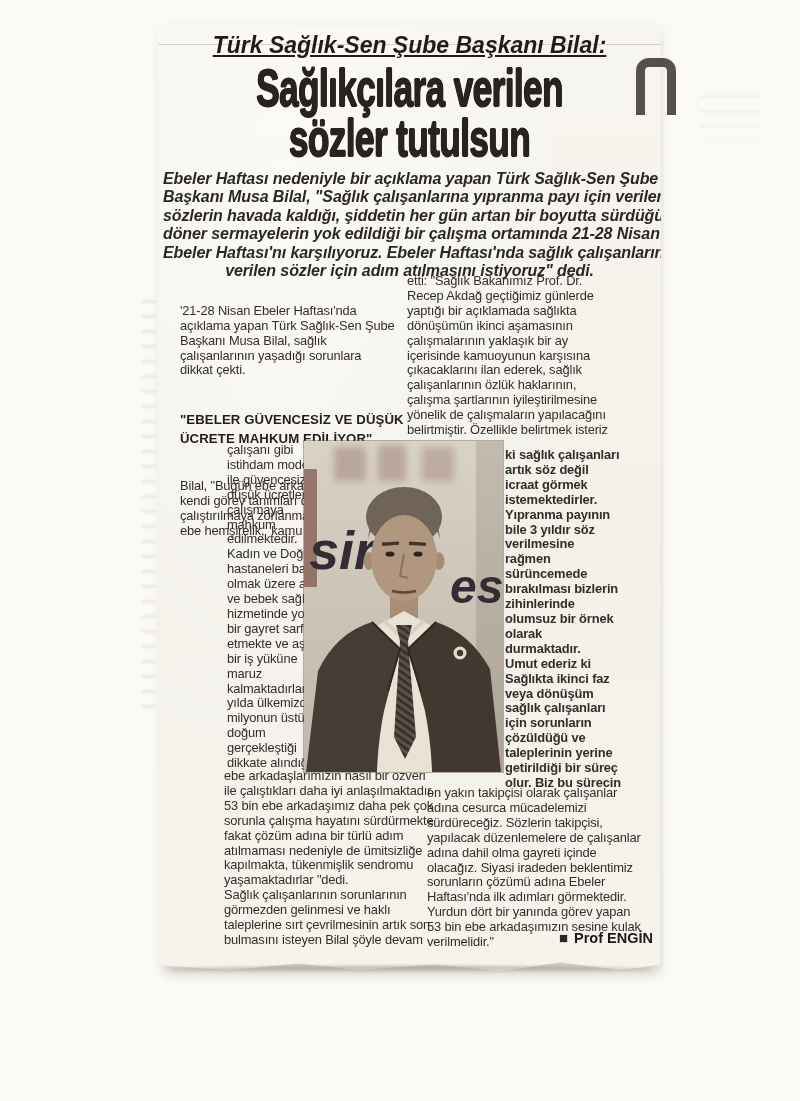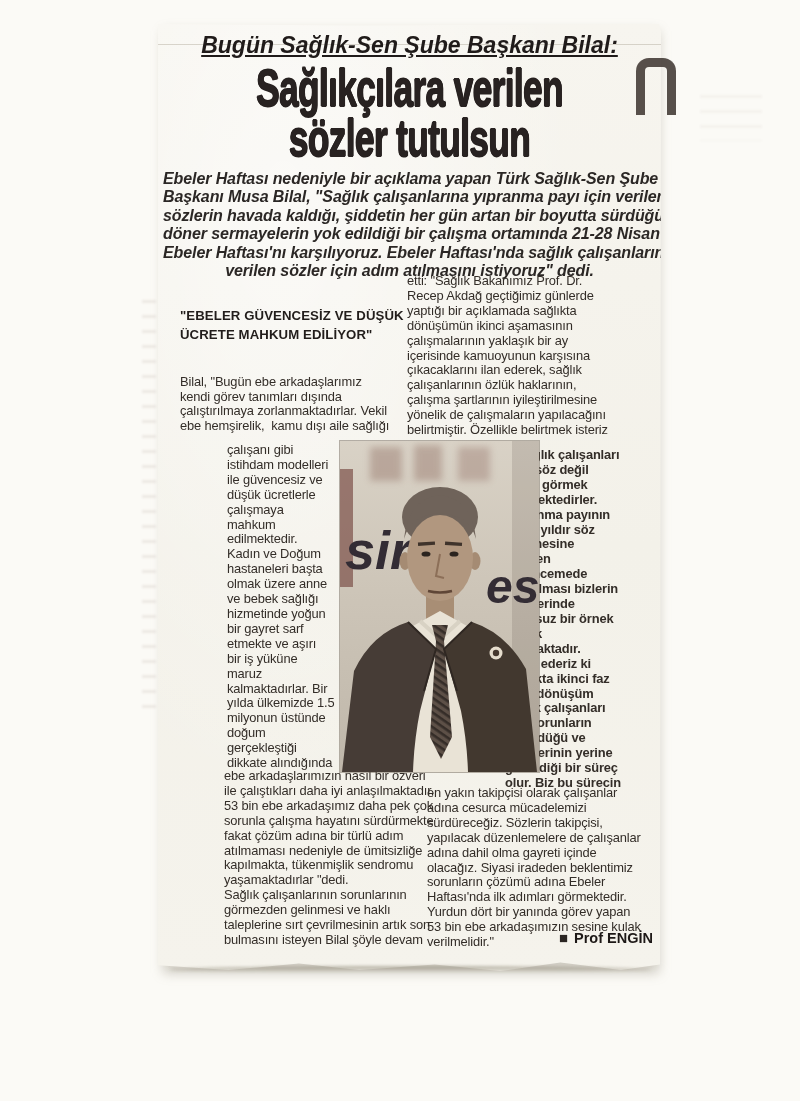--- a/index.html
+++ b/index.html
@@ -50,21 +50,20 @@
   .b4{left:249px;top:250px;}
   .b5{left:347px;top:424px;font-weight:bold;}
   .b6{left:249px;top:762px;margin-left:20px;}
   .subhead{
     font-weight:bold;font-size:13.2px;line-height:19px;letter-spacing:.1px;
     color:#221d1b;margin:2px 0 1px 0;white-space:pre;
   }
   .photo{
     position:absolute;left:146px;top:417px;width:199px;height:331px;
     outline:1px solid rgba(95,85,70,.45);
-    margin-left:36px;
   }
   .byline{
     position:absolute;right:8px;top:906px;display:flex;align-items:center;gap:6px;
     font-weight:bold;font-size:14.5px;color:#1d1816;
   }
   .byline .sq{font-size:15px;line-height:14px;color:#2a2522;font-style:normal;}
   
   .bleed{
     position:absolute;filter:blur(1.3px);
     background:repeating-linear-gradient(180deg, rgba(130,105,92,.16) 0 3px, rgba(0,0,0,0) 3px 15px);
@@ -87,33 +86,38 @@
   }
 </style>
 </head>
 <body>
 
 <div class="clip-shadow"></div>
 
 <div class="clipping">
   <div class="crease"></div>
 
-  <div class="kicker">Bugün Sağlık-Sen Şube Başkanı Bilal:</div>
+  <div class="kicker">Türk Sağlık-Sen Şube Başkanı Bilal:</div>
 
   <div class="headline hl1">Sağlıkçılara verilen</div>
   <div class="headline hl2">sözler tutulsun</div>
 
   <div class="lead">Ebeler Haftası nedeniyle bir açıklama yapan Türk Sağlık-Sen Şube
 Başkanı Musa Bilal, "Sağlık çalışanlarına yıpranma payı için verilen
 sözlerin havada kaldığı, şiddetin her gün artan bir boyutta sürdüğü,
 döner sermayelerin yok edildiği bir çalışma ortamında 21-28 Nisan
 Ebeler Haftası'nı karşılıyoruz. Ebeler Haftası'nda sağlık çalışanlarına
 verilen sözler için adım atılmasını istiyoruz" dedi.</div>
 
   <div class="body-blk b1">
+    <div>'21-28 Nisan Ebeler Haftası'nda
+açıklama yapan Türk Sağlık-Sen Şube
+Başkanı Musa Bilal, sağlık
+çalışanlarının yaşadığı sorunlara
+dikkat çekti.</div>
     <div class="subhead">"EBELER GÜVENCESİZ VE DÜŞÜK
 ÜCRETE MAHKUM EDİLİYOR"</div>
     <div>Bilal, "Bugün ebe arkadaşlarımız
 kendi görev tanımları dışında
 çalıştırılmaya zorlanmaktadırlar. Vekil
 ebe hemşirelik,  kamu dışı aile sağlığı</div>
   </div>
 
   <div class="body-blk b2">çalışanı gibi
 istihdam modelleri

